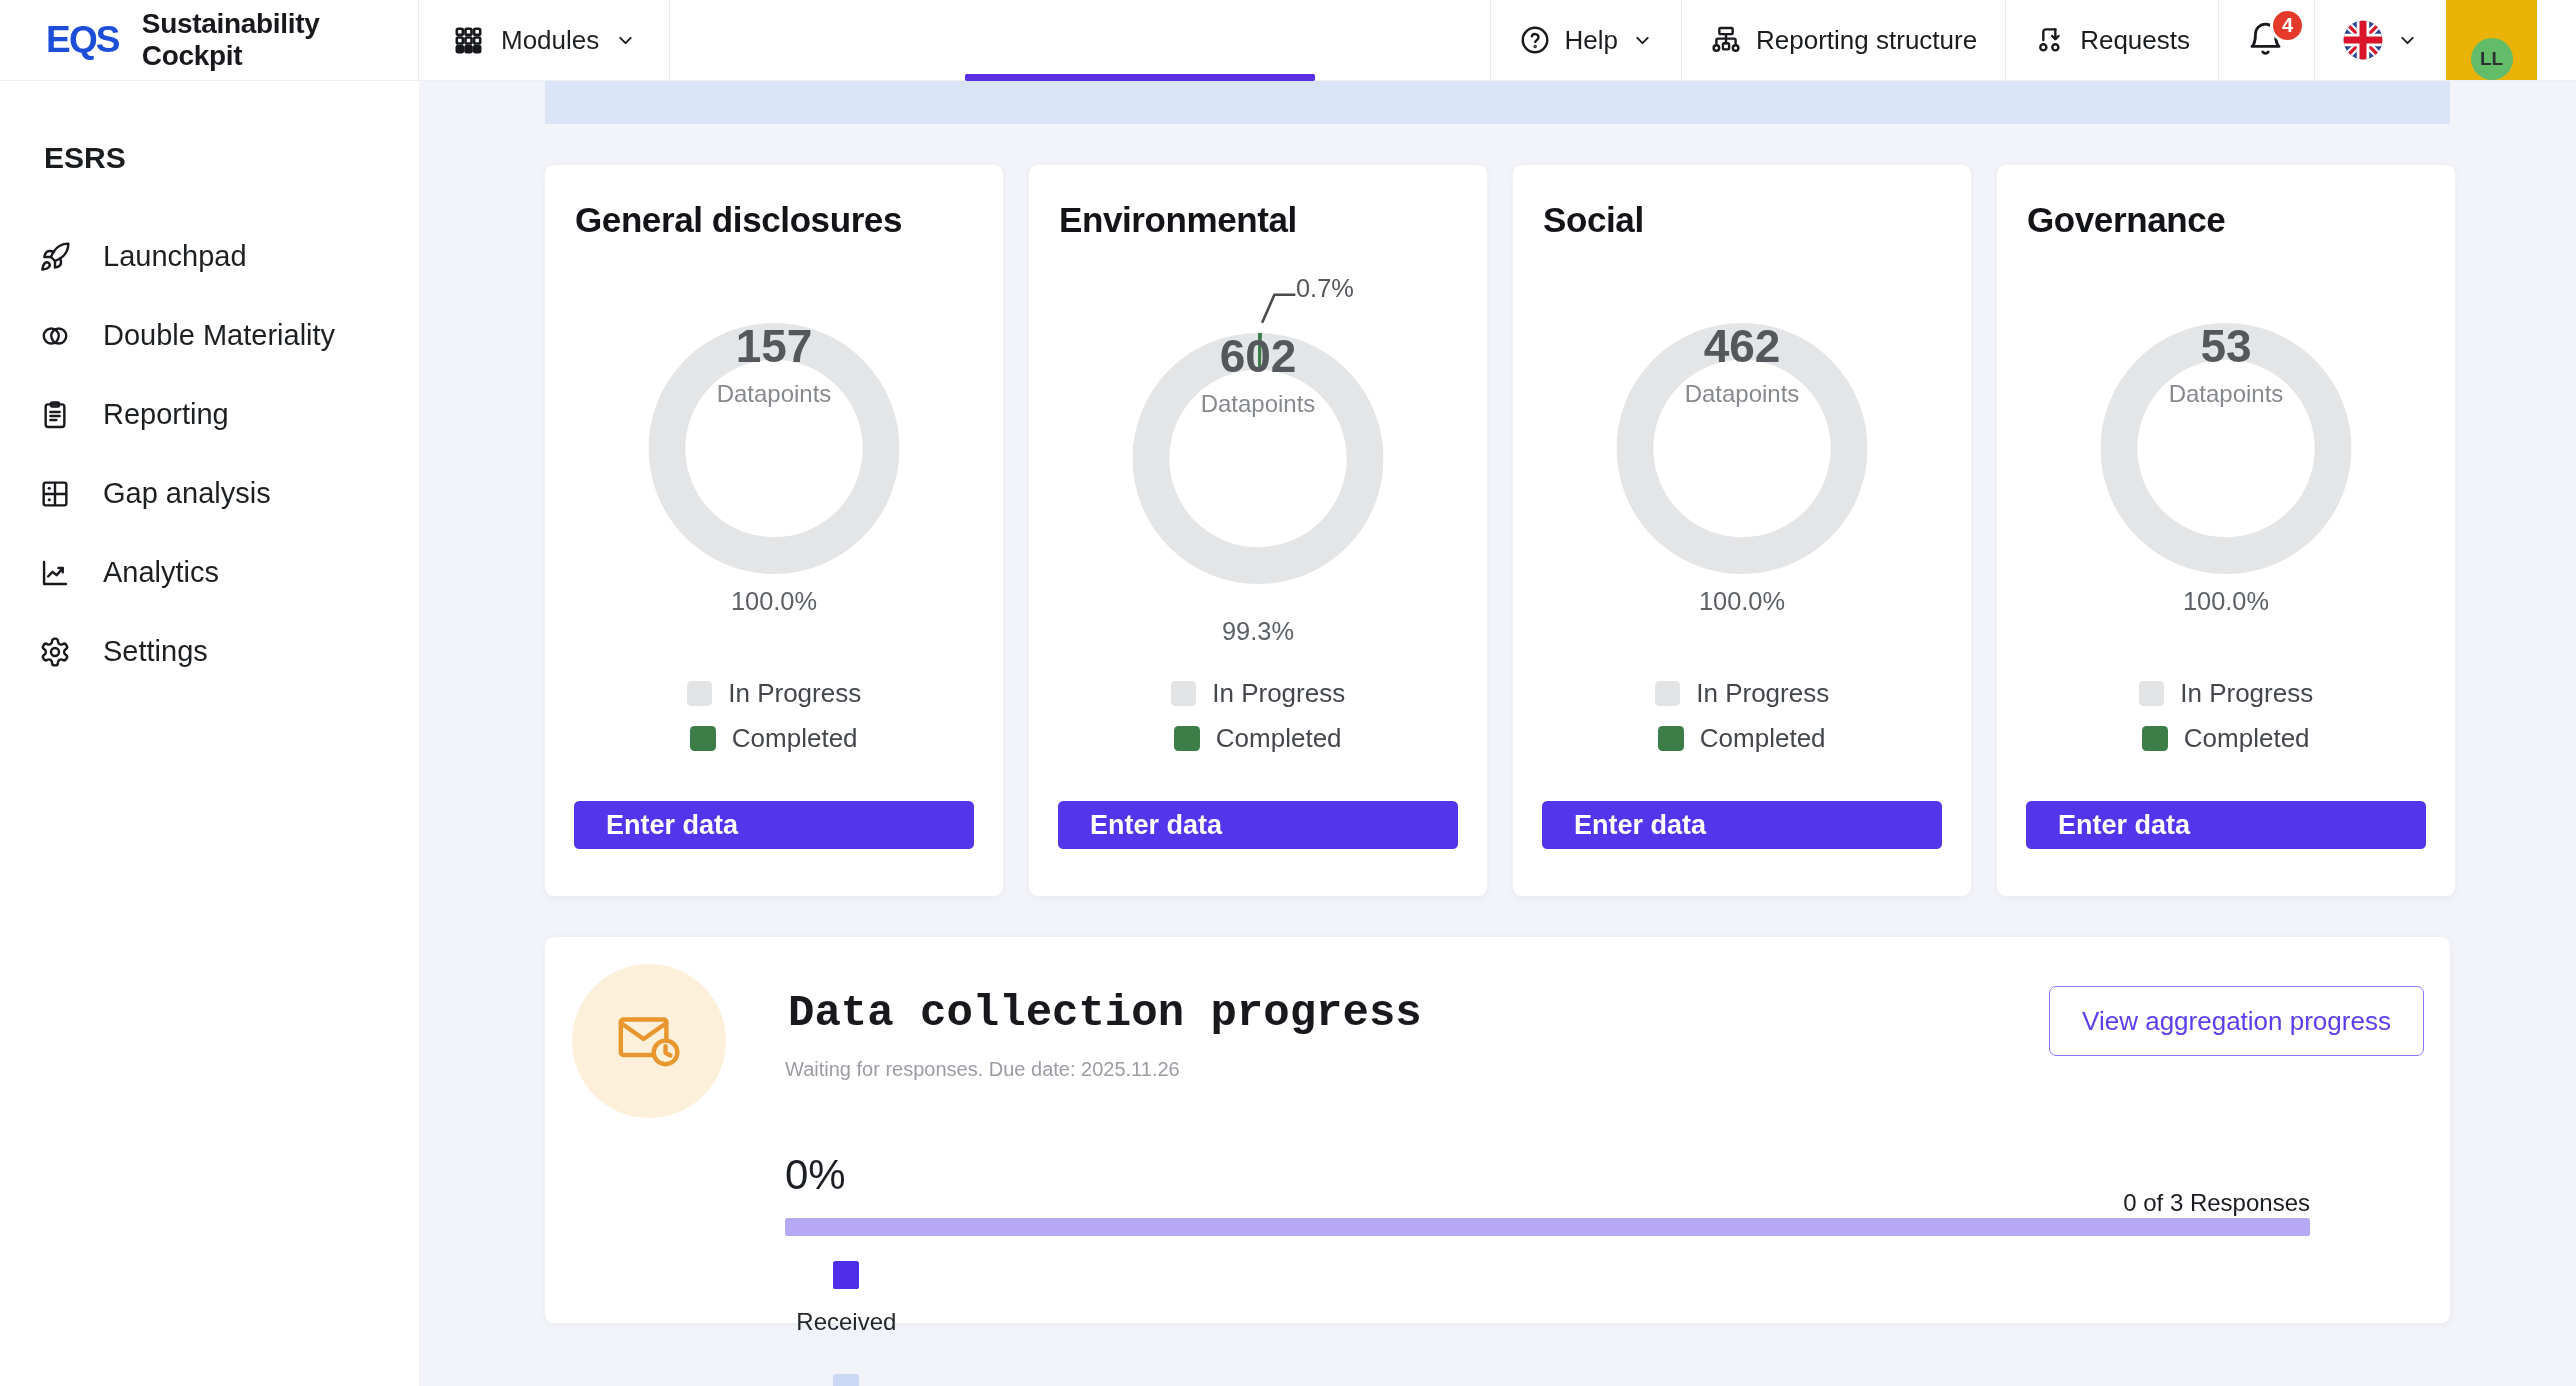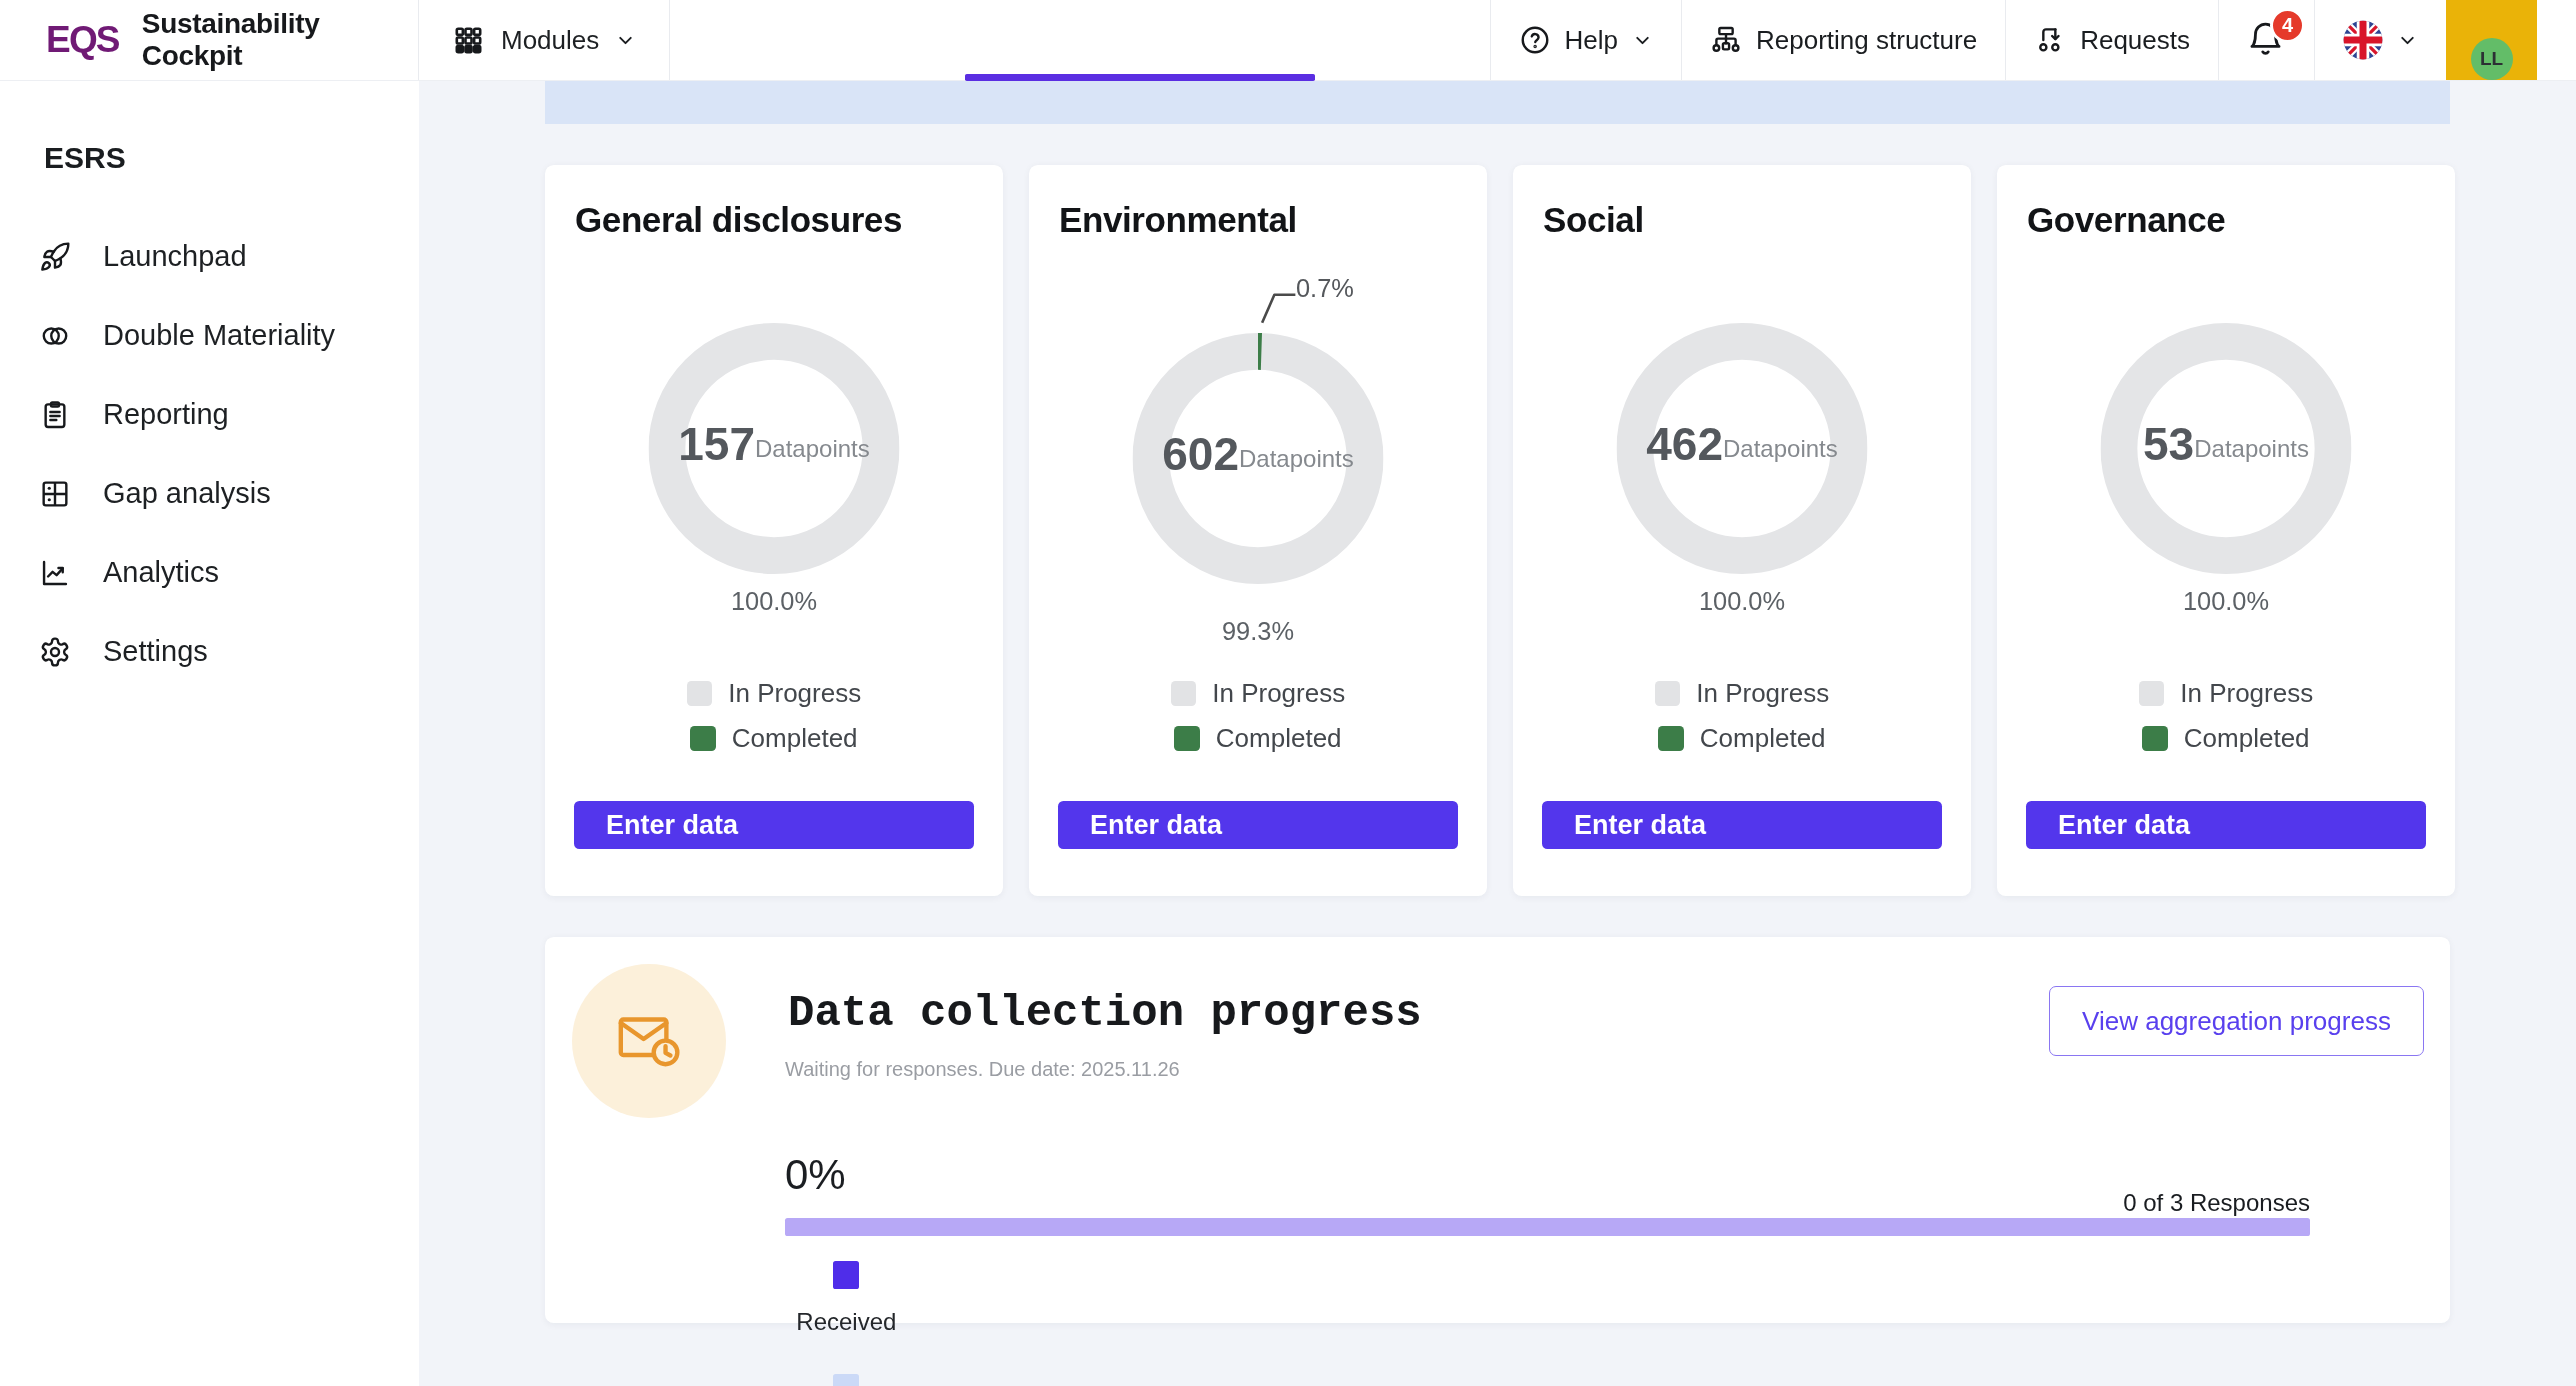--- a/index.html
+++ b/index.html
@@ -5,21 +5,21 @@
 <style>
   * { margin:0; padding:0; box-sizing:border-box; }
   html,body { width:2576px; height:1386px; overflow:hidden;
     font-family:"Liberation Sans", sans-serif; background:#f2f4f9; }
 
   
   .header { position:absolute; top:0; left:0; right:0; height:81px;
     background:#fff; border-bottom:1.8px solid #edeff3; display:flex; align-items:stretch; z-index:10; }
   .brand { width:419px; display:flex; align-items:center; gap:23px;
     padding-left:46px; border-right:1.8px solid #e9ebef; }
-  .logo { font-size:37px; font-weight:800; color:#701a75; letter-spacing:-1.8px; }
+  .logo { font-size:37px; font-weight:800; color:#1d4ed8; letter-spacing:-1.8px; }
   .app-title { font-size:28px; font-weight:700; color:#17191c; letter-spacing:-0.3px; }
   .hmenu { display:flex; align-items:center; gap:16px; padding:0 33px;
     border-right:1.8px solid #e9ebef; color:#1d2023; font-size:26px; font-weight:500; cursor:pointer; }
   .hspacer { flex:1; }
   .hitem { display:flex; align-items:center; gap:14px; padding:0 28px;
     border-left:1.8px solid #e9ebef; font-size:26px; color:#1a1d20; font-weight:500; cursor:pointer; }
   .icon { display:inline-flex; align-items:center; justify-content:center; color:#17191c; }
   .chev { width:21px; height:21px; color:#1a1d20; }
   .bell-wrap { position:relative; width:39px; height:39px; }
   .badge { position:absolute; top:-12.3px; right:-19px; min-width:35px; height:35px;
@@ -47,22 +47,22 @@
   .banner { position:absolute; left:126px; top:0; width:1905px; height:43px; background:#d9e4f7; }
 
   .cards { position:absolute; left:126px; top:84px; display:flex; gap:26px; }
   .card { width:458px; height:731px; background:#fff; border-radius:8.8px; position:relative;
     box-shadow:0 1.8px 7px rgba(20,30,60,0.05); }
   .card-title { position:absolute; left:30px; top:35px; font-size:35px; font-weight:700;
     color:#121417; letter-spacing:-0.4px; }
   .donut-wrap { position:absolute; left:50%; top:158px; transform:translateX(-50%);
     width:251px; height:251px; }
   .card.env .donut-wrap { top:168px; }
-  .donut-center { position:absolute; inset:0; display:flex; flex-direction:row;
-    align-items:center; justify-content:center; padding-bottom:8.8px; }
+  .donut-center { position:absolute; inset:0; display:flex; flex-direction:column;
+    align-items:center; padding-bottom:8.8px; }
   .dp-num { font-size:46px; font-weight:600; color:#54585d; line-height:1; }
   .dp-label { margin-top:10.5px; font-size:24px; color:#85898e; }
   .pct { position:absolute; left:0; right:0; top:422px; text-align:center; font-size:25.4px; color:#5c6166; }
   .card.env .pct { top:452px; }
   .callout-label { position:absolute; left:267px; top:109px; font-size:25.4px; color:#55585c; }
   .callout-line { position:absolute; left:226px; top:121px; }
   .card-legend { position:absolute; left:0; right:0; top:513px; display:flex;
     flex-direction:column; align-items:center; gap:14px; }
   .leg-row { display:flex; align-items:center; gap:16px; font-size:26px; color:#43474c; }
   .sw { width:25.4px; height:25.4px; border-radius:4.4px; }

